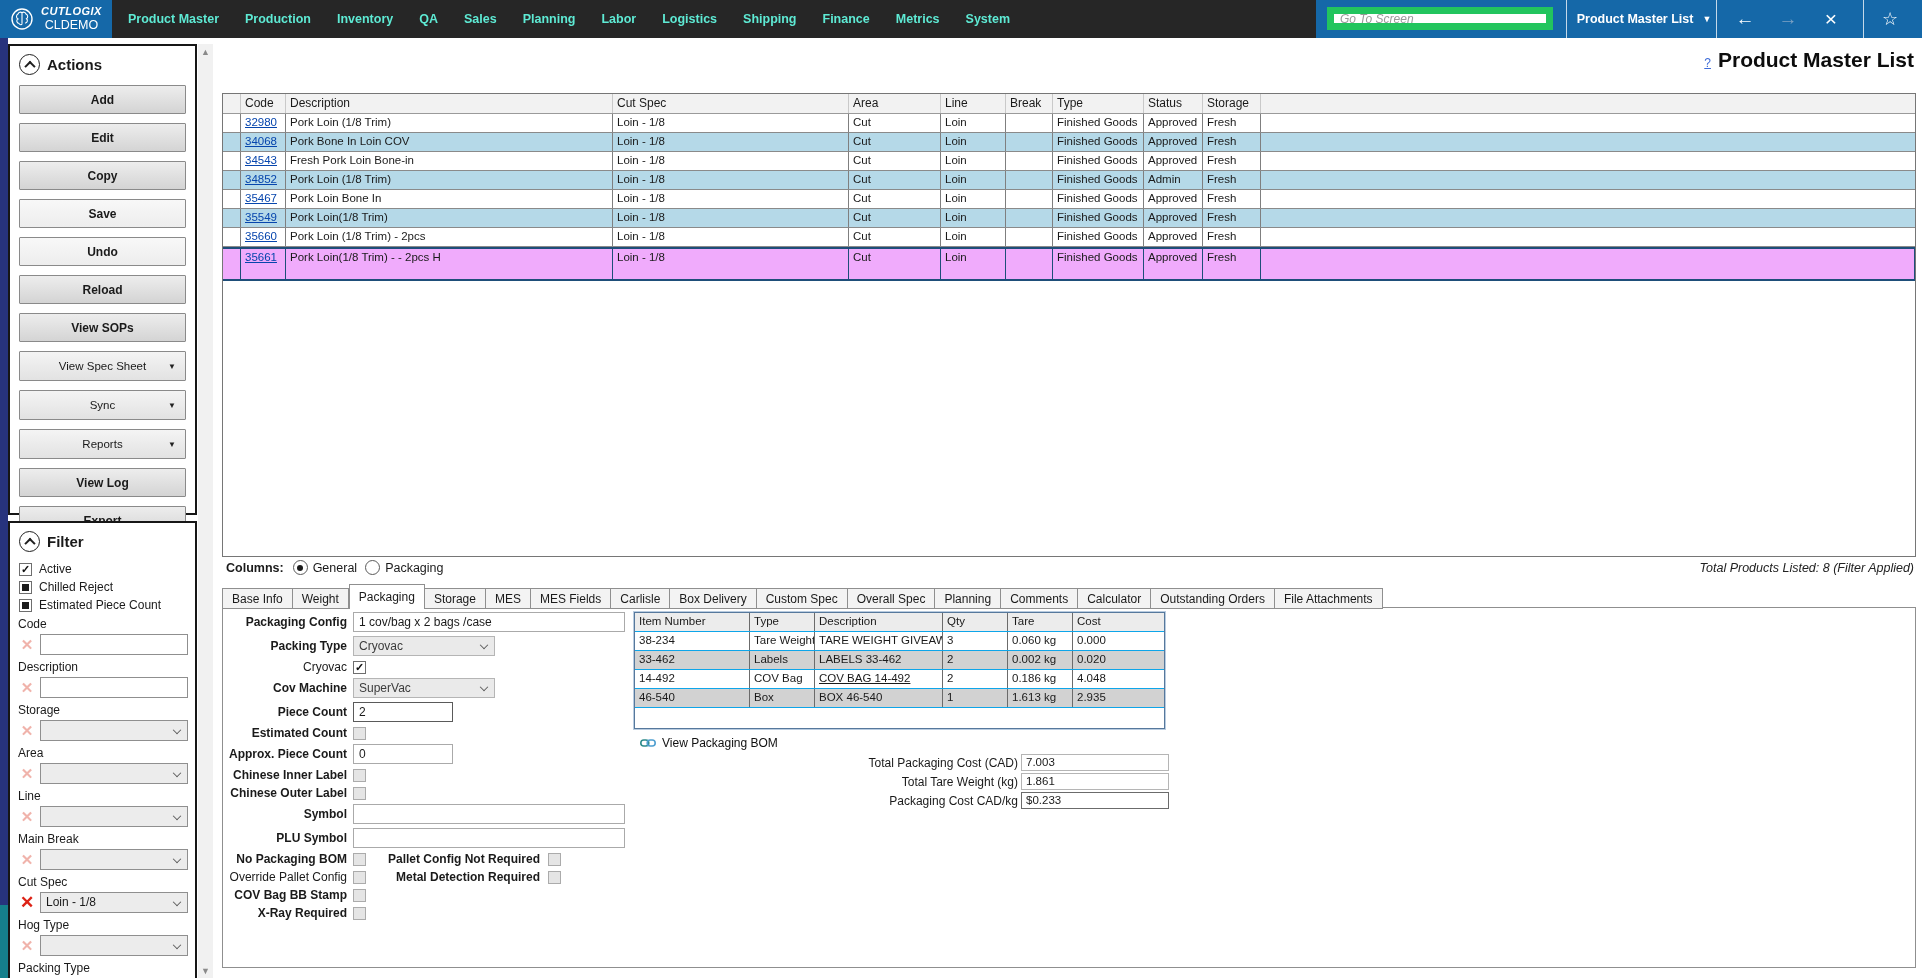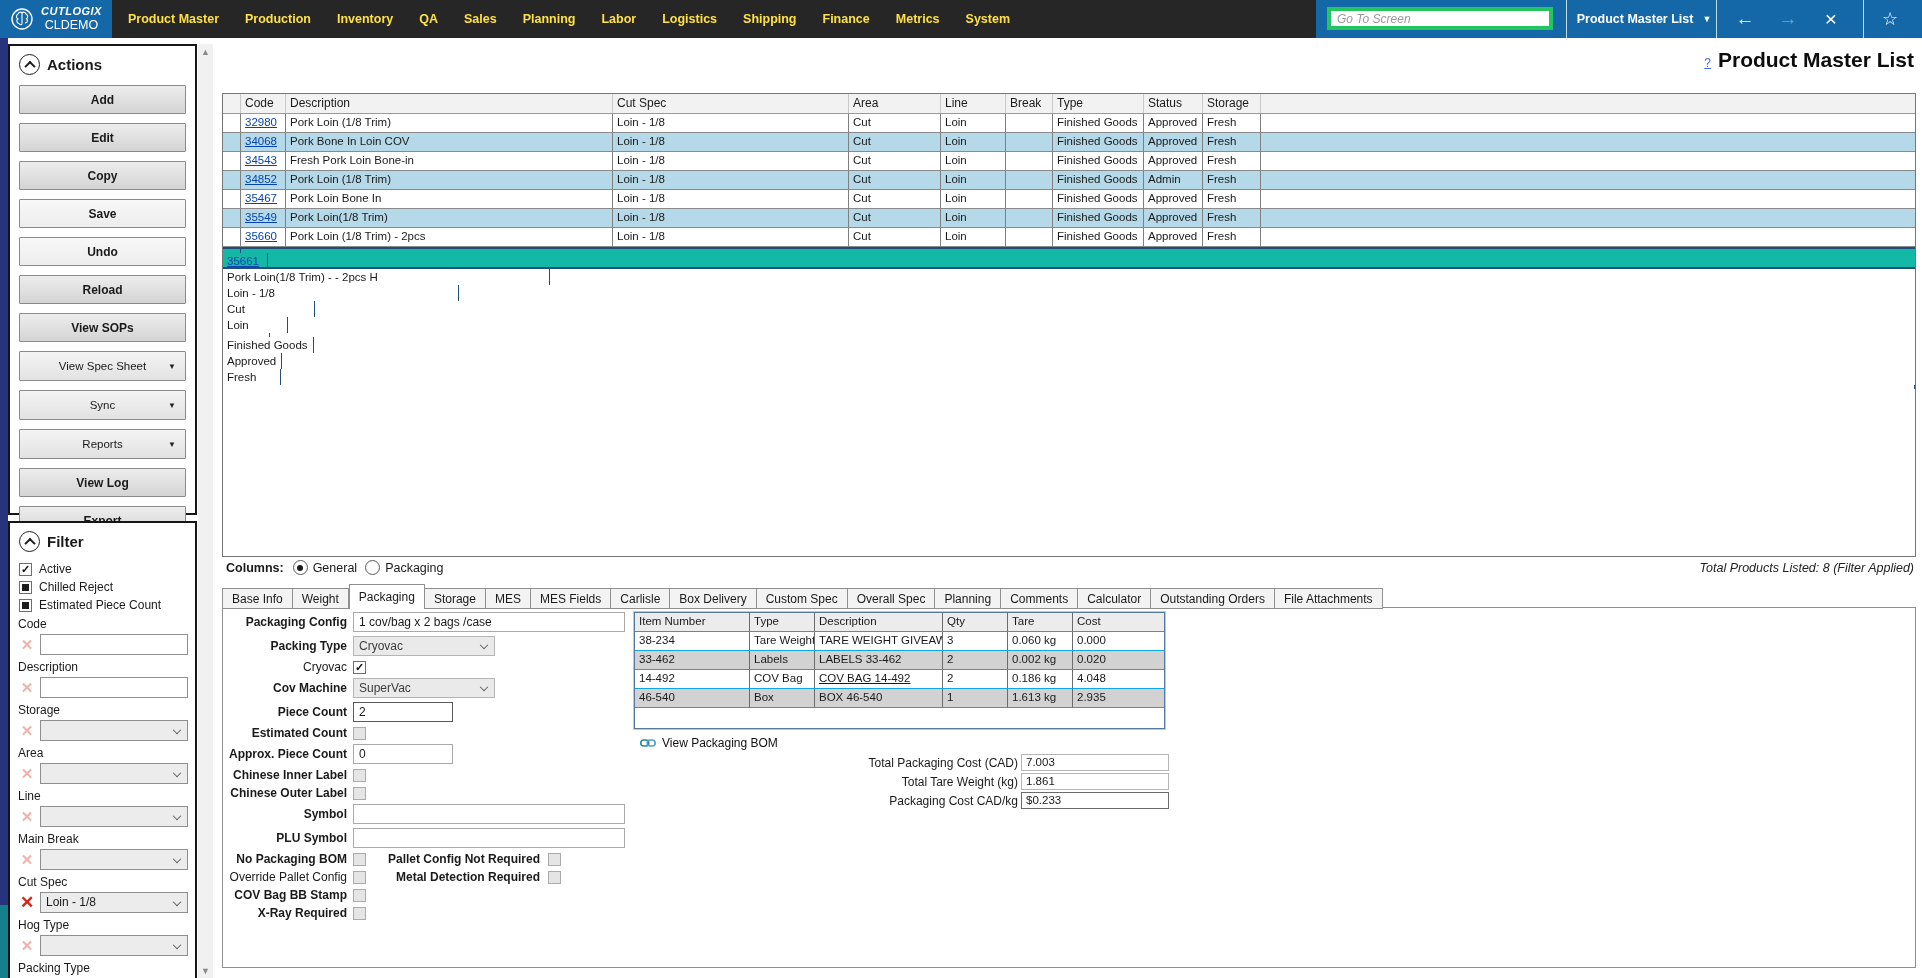--- a/index.html
+++ b/index.html
@@ -5,23 +5,23 @@
   html,body{margin:0;padding:0;background:#e8e8e8;}
   .stage{position:relative;width:1922px;height:978px;background:#ffffff;overflow:hidden;
          font-family:"Liberation Sans",sans-serif;color:#1a1a1a;}
   
   .topbar{position:absolute;left:0;top:0;width:1922px;height:38px;background:#262626;display:flex;}
   .logo{width:112px;height:38px;background:#1568a8;display:flex;align-items:center;justify-content:center;gap:7px;flex:none;}
   .logo-text{display:flex;flex-direction:column;align-items:center;line-height:1;}
   .brand{color:#fff;font-weight:bold;font-size:11px;letter-spacing:.5px;font-style:italic;}
   .env{color:#fff;font-size:12.5px;margin-top:2px;}
   .menu{display:flex;align-items:center;gap:26px;margin-left:16px;}
-  .menu-item{color:#fde047;font-size:12.5px;font-weight:bold;white-space:nowrap;cursor:pointer;}
+  .menu-item{color:#5eead4;font-size:12.5px;font-weight:bold;white-space:nowrap;cursor:pointer;}
   .topright{position:absolute;left:1316px;top:0;width:606px;height:38px;background:#1568a8;}
-  .goto{position:absolute;left:11px;top:7px;width:226px;height:23px;border:4px solid #22c55e;background:#fff;
+  .goto{position:absolute;left:11px;top:7px;width:226px;height:23px;border:7px solid #22c55e;background:#fff;
         font-family:"Liberation Sans",sans-serif;font-size:12px;padding:0 6px;box-sizing:border-box;outline:none;}
   .goto::placeholder{color:#9a9a9a;font-style:italic;}
   .tsep{position:absolute;top:0;width:1px;height:38px;background:rgba(255,255,255,.75);}
   .screen-select{position:absolute;left:262px;top:0;width:132px;height:38px;display:flex;align-items:center;justify-content:center;gap:9px;cursor:pointer;}
   .screen-select .lbl{color:#fff;font-size:12.5px;font-weight:bold;white-space:nowrap;}
   .screen-select .dd{color:#fff;font-size:9px;}
   .navbtn{position:absolute;top:0;height:38px;width:34px;display:flex;align-items:center;justify-content:center;
           color:#fff;font-size:19px;cursor:pointer;}
   .navbtn.dim{color:#7fa3c4;}
   .star{font-size:18px;}
@@ -63,21 +63,21 @@
   
   .pagetitle{position:absolute;top:48px;right:8px;display:flex;align-items:baseline;gap:7px;}
   .helplink{color:#3e6cd8;font-size:12px;text-decoration:underline;cursor:pointer;}
   .ptext{font-size:21px;font-weight:bold;color:#0d0d0d;}
   
   .grid{position:absolute;left:222px;top:93px;width:1694px;height:464px;border:1px solid #767676;background:#fff;box-sizing:border-box;overflow:hidden;}
   .ghead{display:flex;height:20px;background:#f2f2f2;border-bottom:1px solid #9a9a9a;box-sizing:border-box;}
   .ghead .hcell{font-size:12px;color:#1a1a1a;padding:2px 4px;box-sizing:border-box;border-right:1px solid #c9c9c9;white-space:nowrap;overflow:hidden;}
   .grid-row{display:flex;height:19px;border-bottom:1px solid #8a8a8a;box-sizing:border-box;background:#fff;cursor:pointer;}
   .grid-row.alt{background:#b5d9e8;}
-  .grid-row.selected{background:#14b8a6;border-top:2px solid #1e4e79;border-bottom:2px solid #1e4e79;height:22px;flex-direction:column;}
+  .grid-row.selected{background:#f0abfc;border-top:2px solid #1e4e79;border-bottom:2px solid #1e4e79;height:34px;}
   .gcell{font-size:11.5px;padding:2px 4px;box-sizing:border-box;border-right:1px solid #7f7f7f;white-space:nowrap;overflow:hidden;flex:none;}
   .grid-row.selected .gcell{border-right:1px solid #1e4e79;}
   .gfill{flex:1;border:none;}
   .codelink{color:#0645ad;text-decoration:underline;cursor:pointer;}
   
   .colbar{position:absolute;left:226px;top:560px;display:flex;align-items:center;gap:9px;}
   .colbar .clab{font-size:12.5px;font-weight:bold;}
   .radio{width:13px;height:13px;border:1px solid #5a5a5a;border-radius:50%;background:#fff;display:inline-flex;align-items:center;justify-content:center;flex:none;cursor:pointer;}
   .radio.sel::before{content:"";width:6px;height:6px;border-radius:50%;background:#1b1b1b;}
   .ropt{display:flex;align-items:center;gap:5px;margin-right:8px;}

